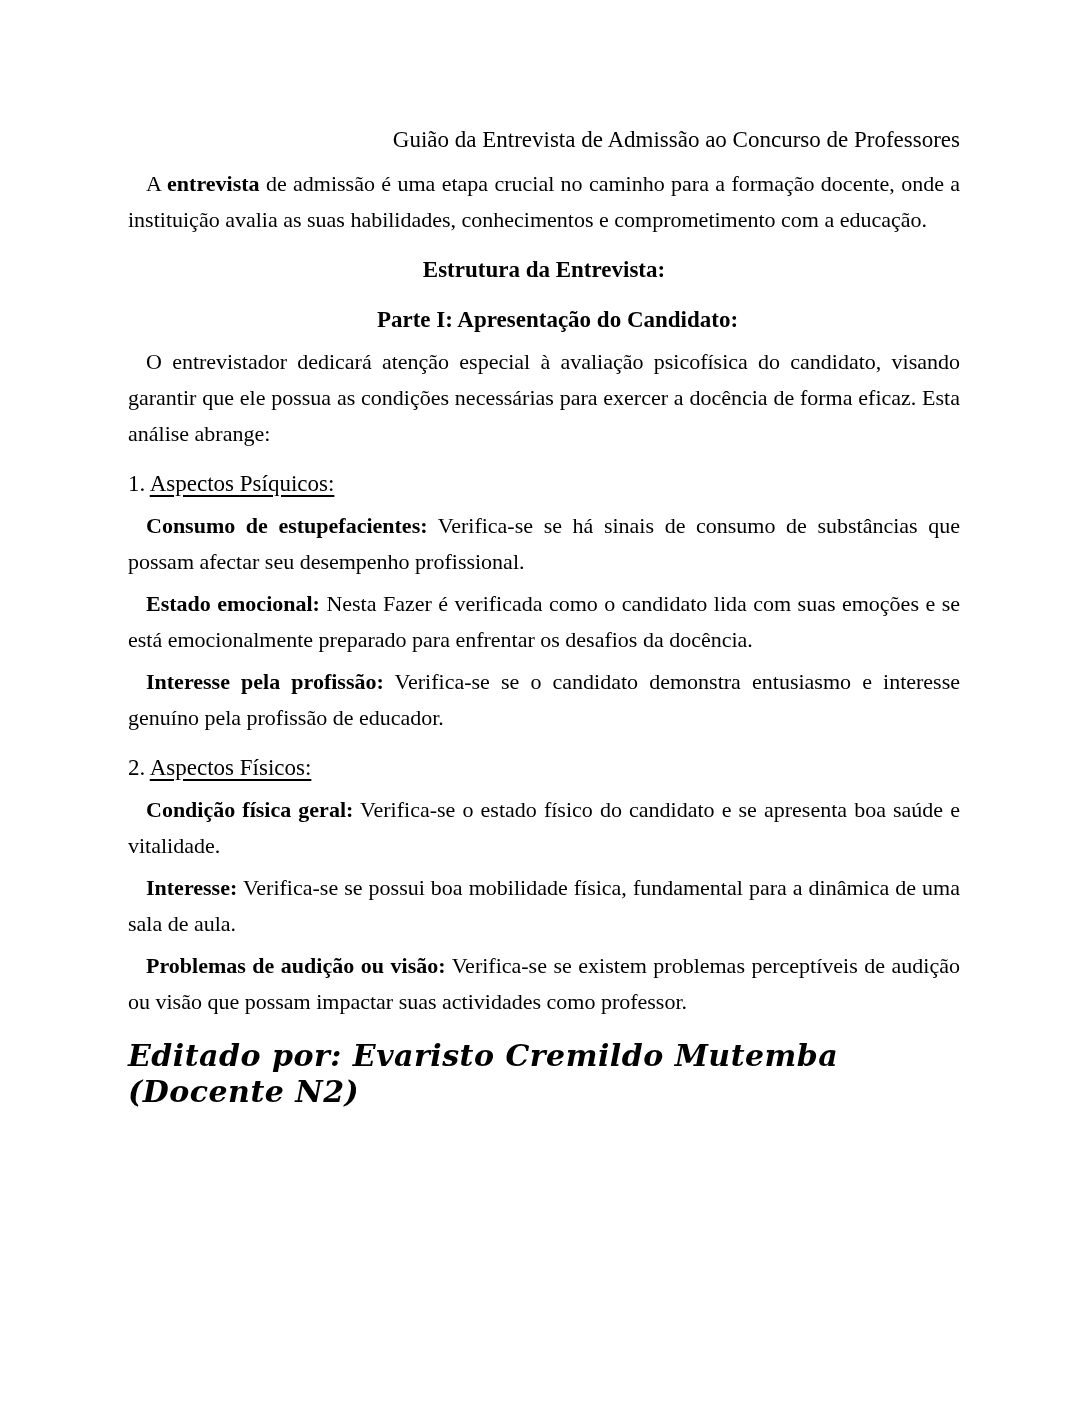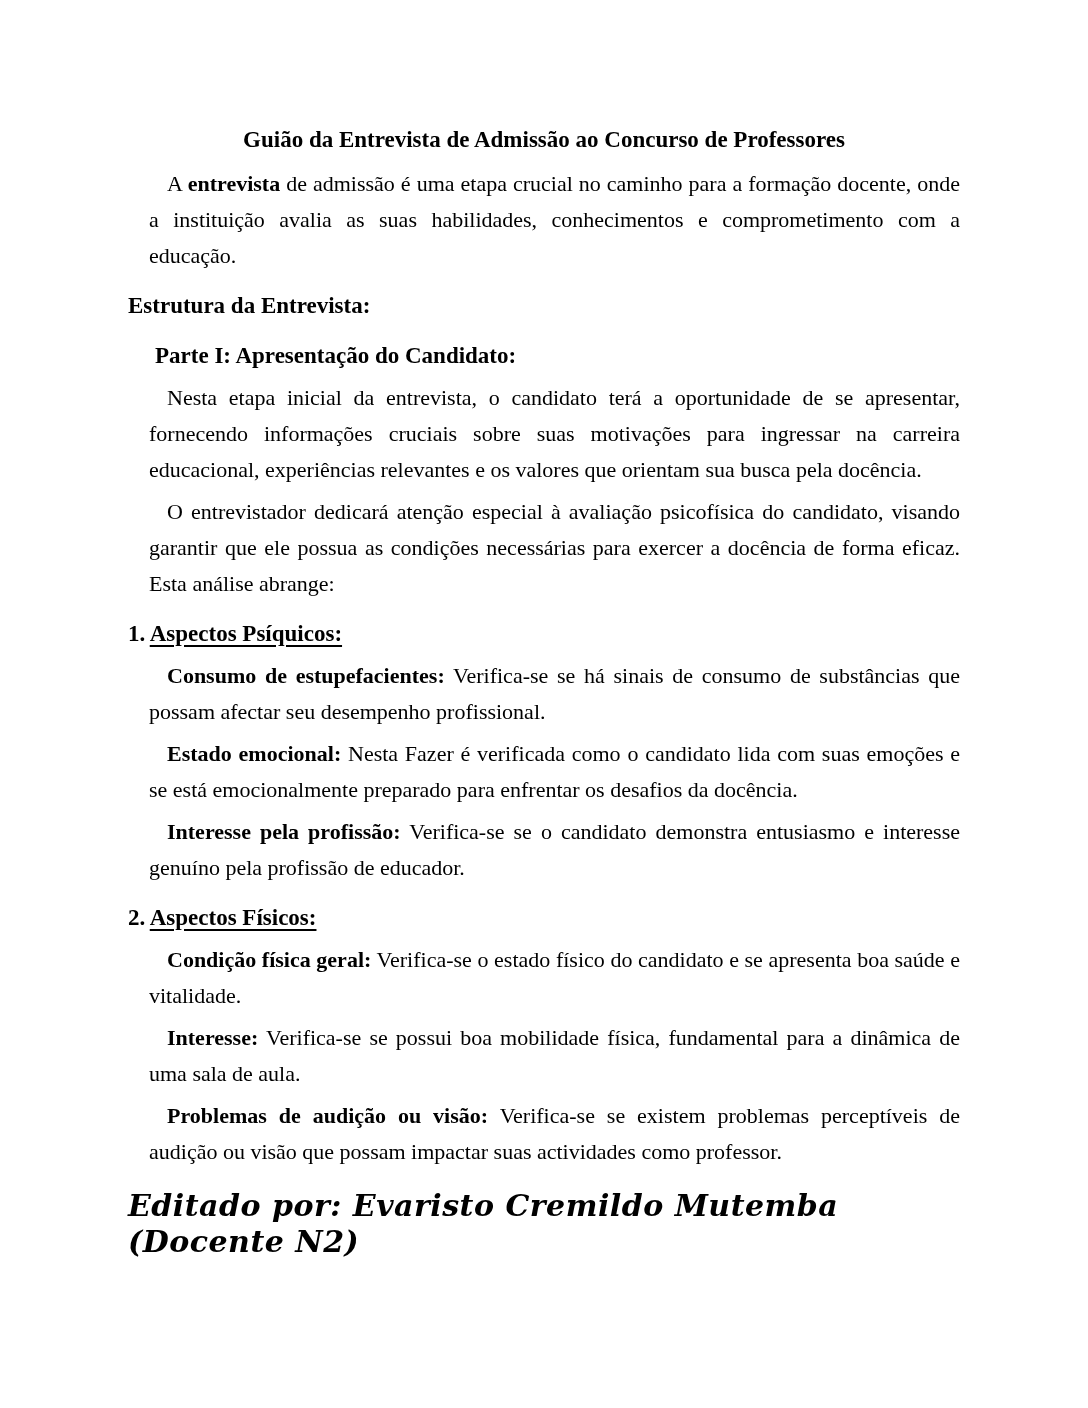--- a/index.html
+++ b/index.html
@@ -17,45 +17,44 @@
     height: 1408px;
     background: #ffffff;
     color: #000000;
     font-family: "Liberation Serif", "DejaVu Serif", serif;
     font-size: 22px;
     line-height: 36px;
     padding: 122px 128px 0 128px;
   }
 
   .doc-title {
-    text-align: center;
-    font-weight: bold;
+    text-align: right;
+    font-weight: normal;
     font-size: 23px;
   }
 
   p.body-par {
     text-align: justify;
     text-indent: 18px;
     margin-top: 6px;
-    margin-left: 21px;
   }
 
   p.first-par { margin-top: 8px; }
 
   .section-heading {
     font-weight: bold;
     font-size: 23px;
     margin-top: 14px;
-    text-align: left;
+    text-align: center;
   }
 
   .section-heading.indented { padding-left: 7px; margin-left: 20px; }
 
   .numbered-heading {
-    font-weight: bold;
+    font-weight: normal;
     font-size: 23px;
     margin-top: 14px;
   }
 
   .numbered-heading .heading-underlined {
     text-decoration: underline;
     text-decoration-thickness: 2px;
     text-underline-offset: 4px;
   }
 
@@ -81,21 +80,20 @@
   <p class="body-par first-par"><span>A</span>
     <span class="term">entrevista</span>
     <span>de admissão é uma etapa crucial no caminho para a formação docente, onde a instituição avalia as suas habilidades, conhecimentos e comprometimento com a educação.</span></p>
 
 
   <div class="section-heading">Estrutura da Entrevista:</div>
 
 
   <div class="section-heading indented">Parte I: Apresentação do Candidato:</div>
 
-  <p class="body-par">Nesta etapa inicial da entrevista, o candidato terá a oportunidade de se apresentar, fornecendo informações cruciais sobre suas motivações para ingressar na carreira educacional, experiências relevantes e os valores que orientam sua busca pela docência.</p>
 
   <p class="body-par">O entrevistador dedicará atenção especial à avaliação psicofísica do candidato, visando garantir que ele possua as condições necessárias para exercer a docência de forma eficaz. Esta análise abrange:</p>
 
   <div class="numbered-heading"><span>1.</span>
     <span class="heading-underlined">Aspectos Psíquicos:</span></div>
 
   <p class="body-par"><span class="term">Consumo de estupefacientes:</span>
     <span>Verifica-se se há sinais de consumo de substâncias que possam afectar seu desempenho profissional.</span></p>
 
   <p class="body-par"><span class="term">Estado emocional:</span>

